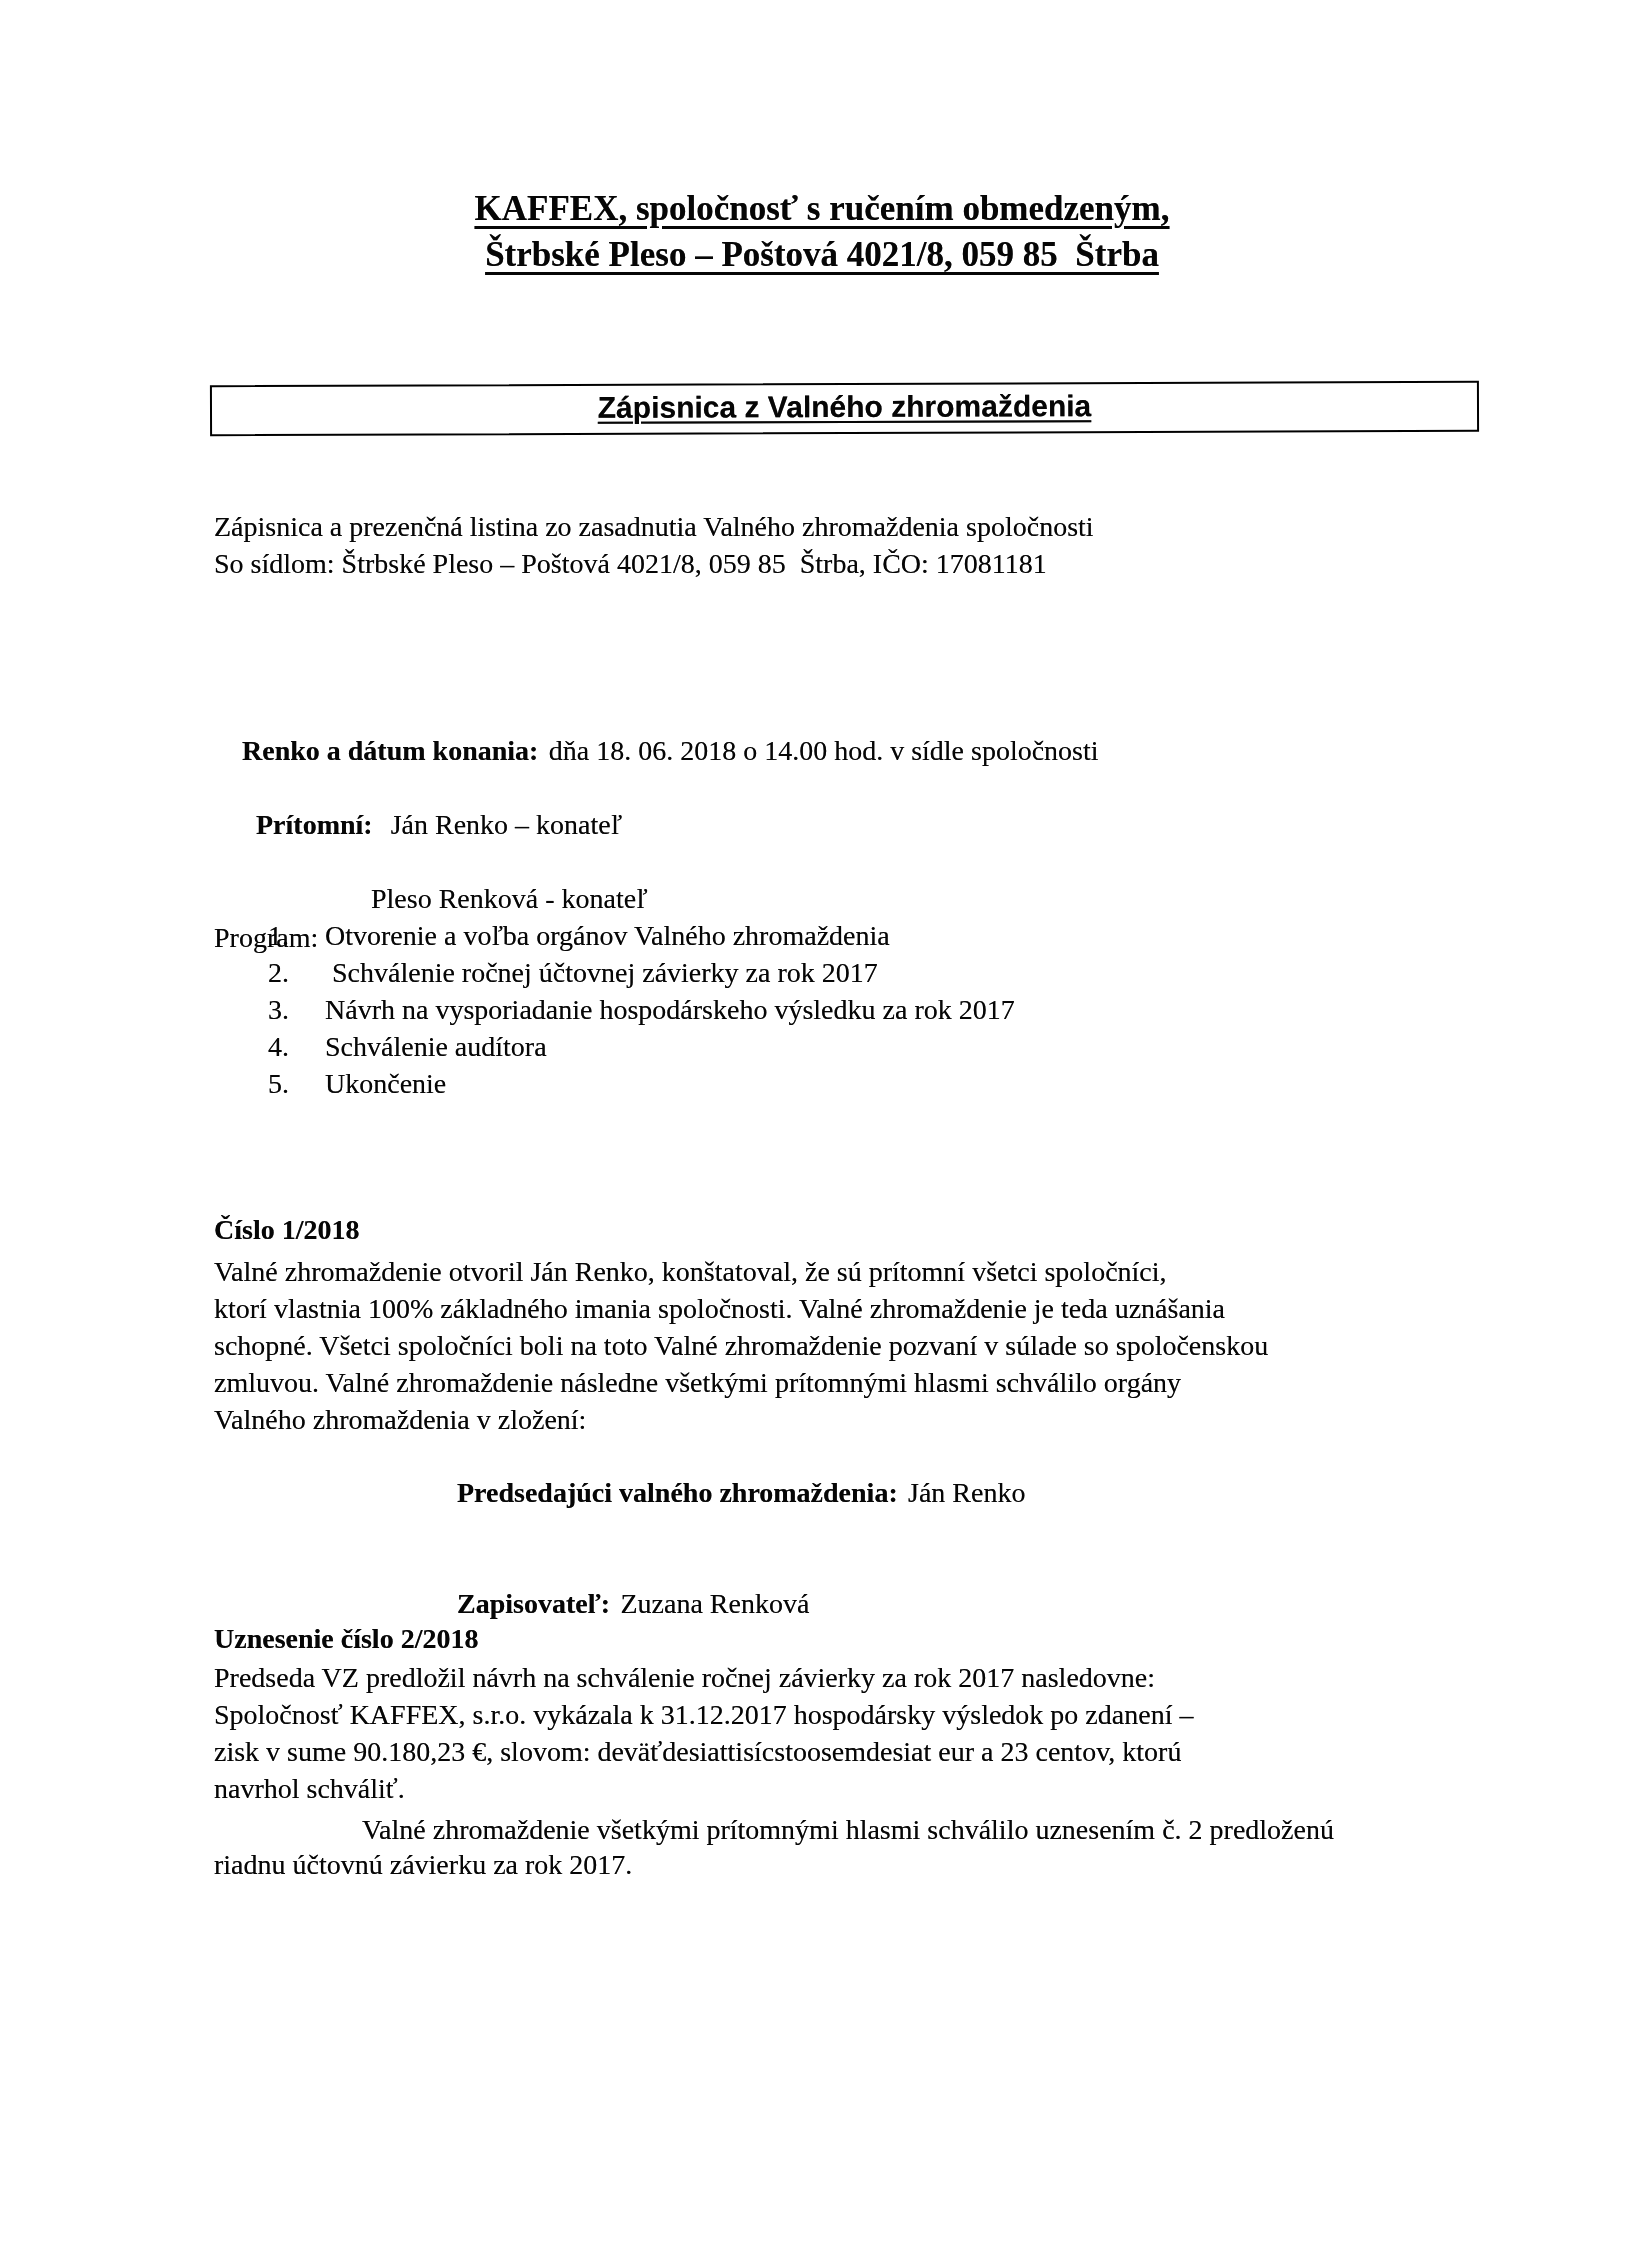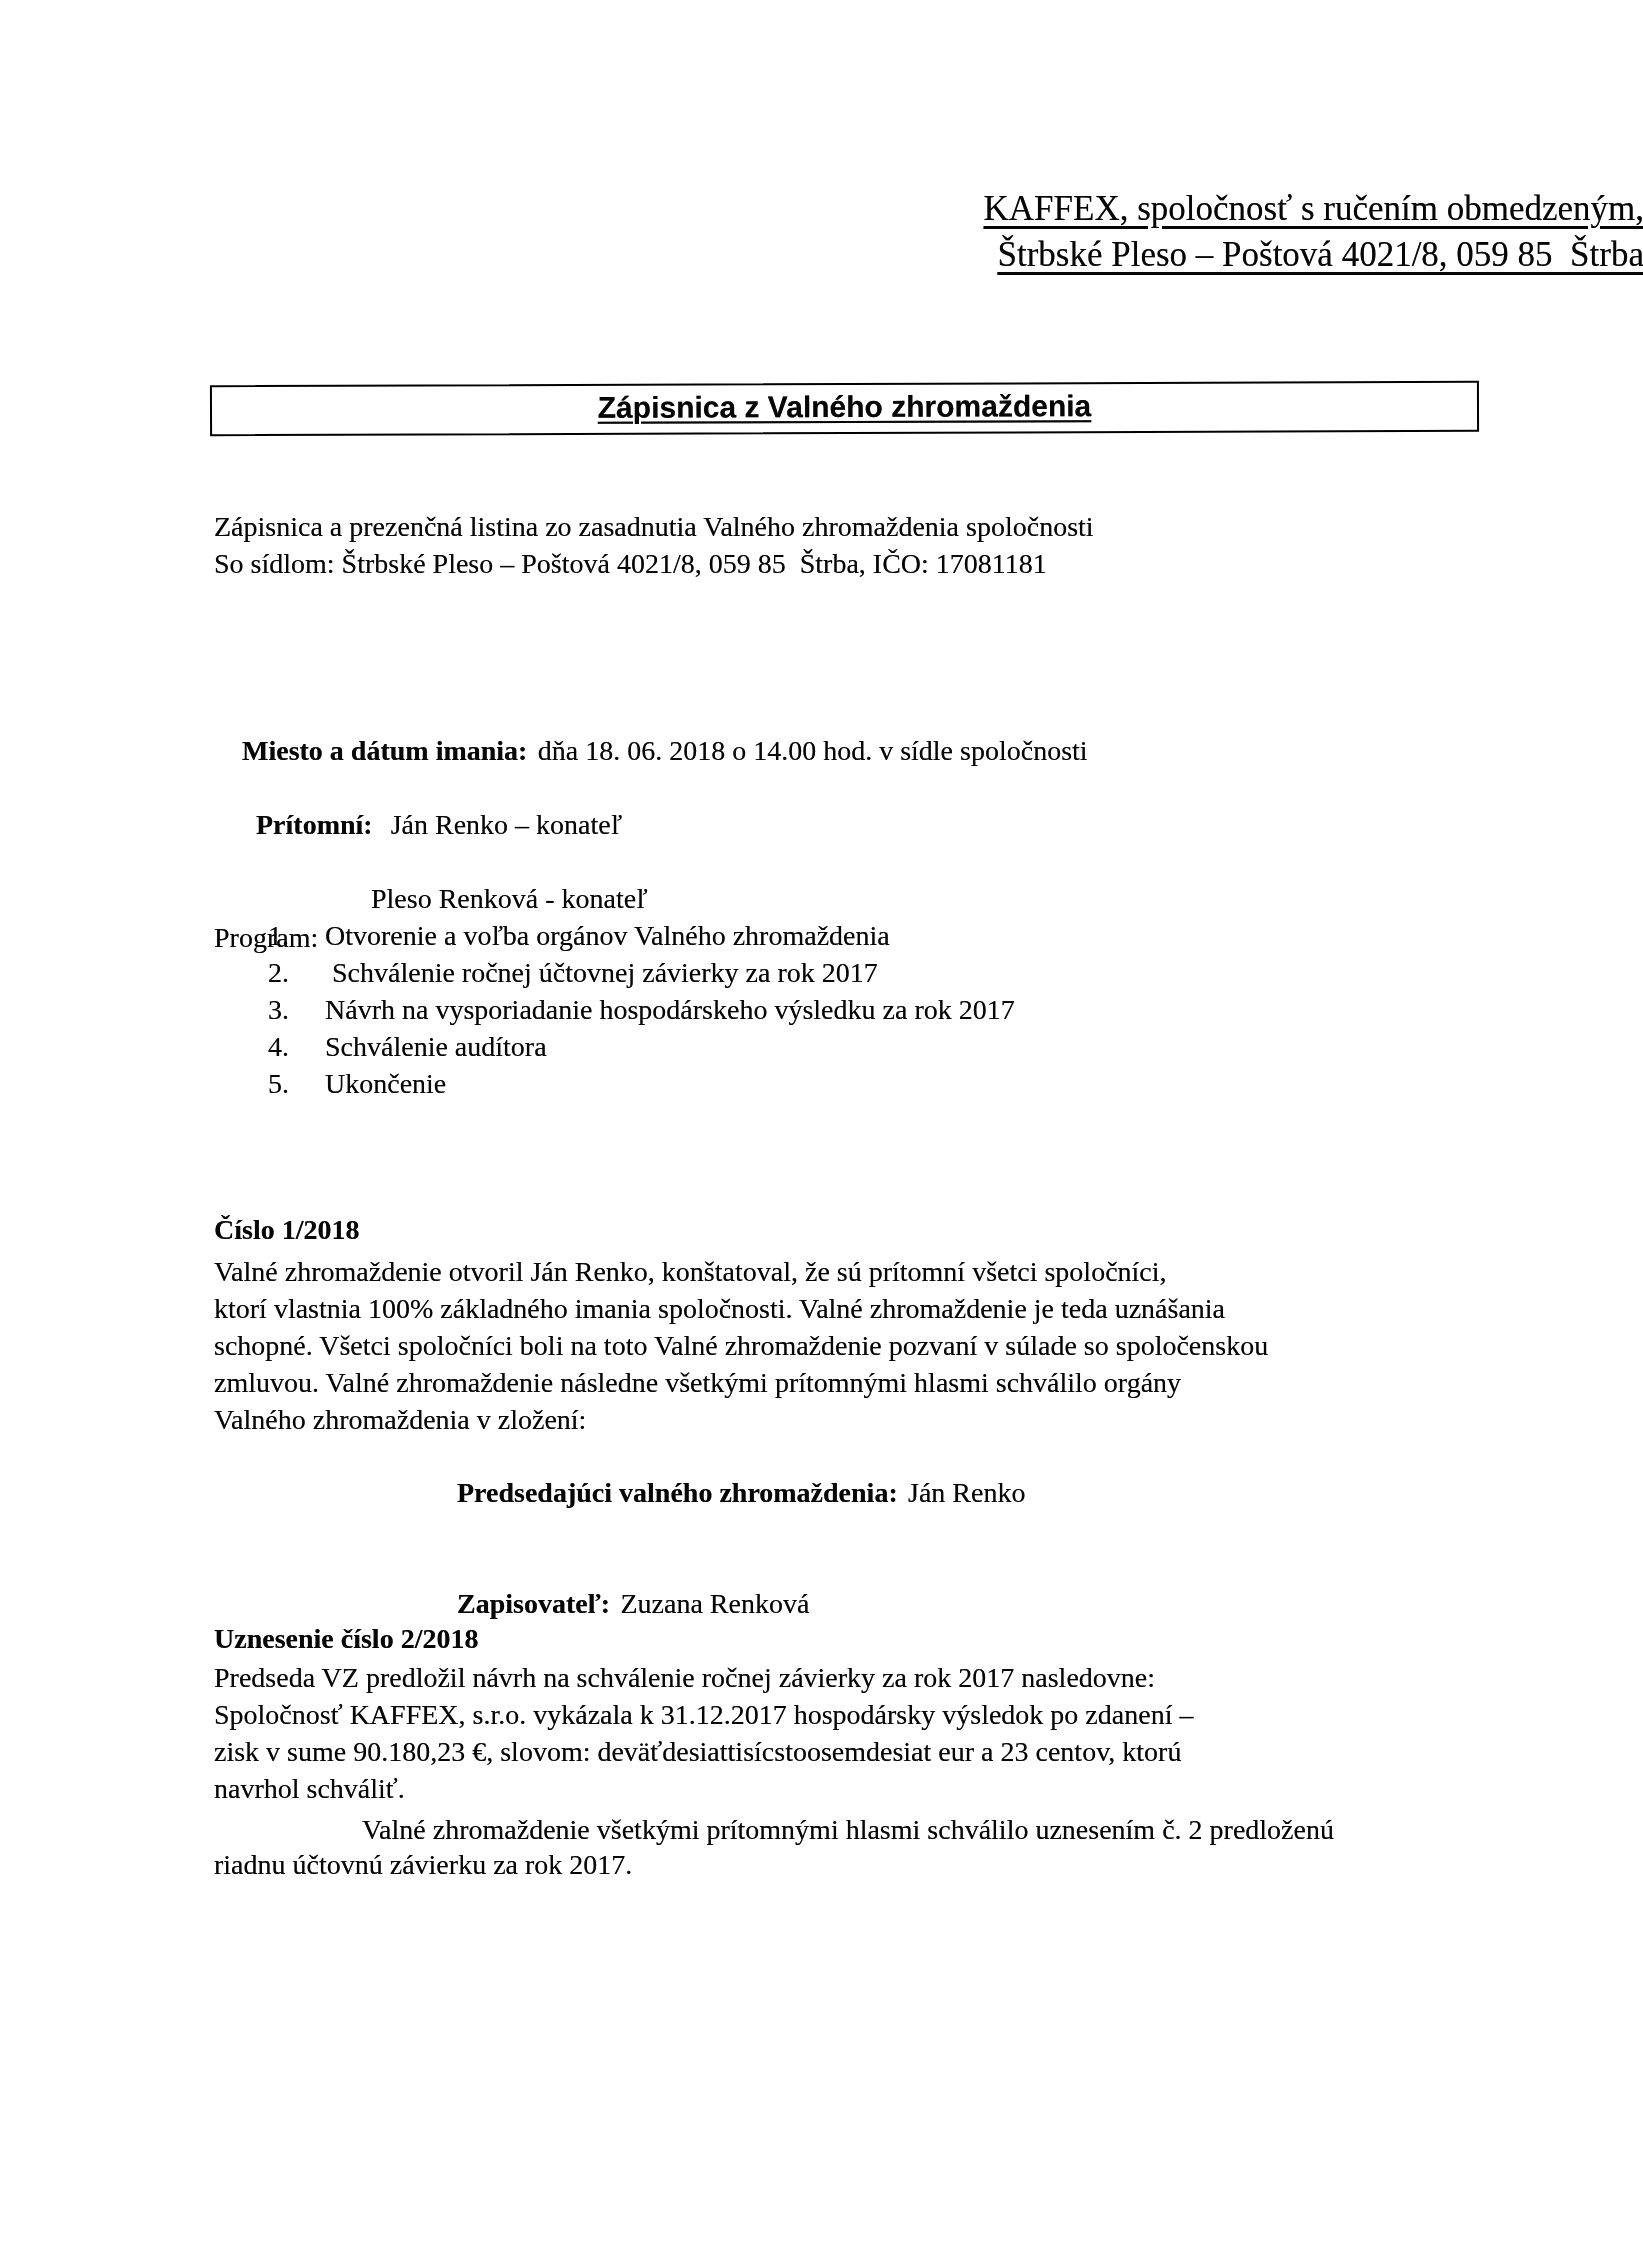--- a/index.html
+++ b/index.html
@@ -17,22 +17,22 @@
     text-shadow: 0 0 0.6px rgba(0,0,0,0.55); 
   }
 
   .abs { position: absolute; }
   .txt { white-space: pre-wrap; font-size: 28px; line-height: 37px; }
   .b   { font-weight: bold; }
 
   
   .doc-header {
     top: 186px; left: 0; width: 1644px;
-    text-align: right;
-    font-weight: normal;
+    text-align: center;
+    font-weight: bold;
     font-size: 35px;
     line-height: 46px;
   }
   .doc-header .h-line {
     text-decoration: underline;
     text-decoration-thickness: 3.2px;
     text-underline-offset: 5.8px;
     white-space: pre-wrap;
   }
 
@@ -83,21 +83,21 @@
   <div class="abs title-box">
     <span class="title-text">Zápisnica z Valného zhromaždenia</span>
   </div>
 
   <section class="abs" style="top:508px; left:214px;">
     <div class="txt">Zápisnica a prezenčná listina zo zasadnutia Valného zhromaždenia spoločnosti</div>
     <div class="txt">So sídlom: Štrbské Pleso – Poštová 4021/8, 059 85  Štrba, IČO: 17081181</div>
   </section>
 
   <div class="abs txt" style="top:695px; left:214px;">
-    <span class="b lbl-gap">Miesto a dátum imania:</span><span>dňa 18. 06. 2018 o 14.00 hod. v sídle spoločnosti</span>
+    <span class="b lbl-gap">Renko a dátum konania:</span><span>dňa 18. 06. 2018 o 14.00 hod. v sídle spoločnosti</span>
   </div>
 
   <section class="abs" style="top:769px; left:214px;">
     <div class="txt">
       <span class="b lbl-gap-wide">Prítomní:</span><span>Ján Renko – konateľ</span>
     </div>
     <div class="txt ind-attendee">Pleso Renková - konateľ</div>
   </section>
 
   <div class="abs txt" style="top:919px; left:214px;">Program:</div>

